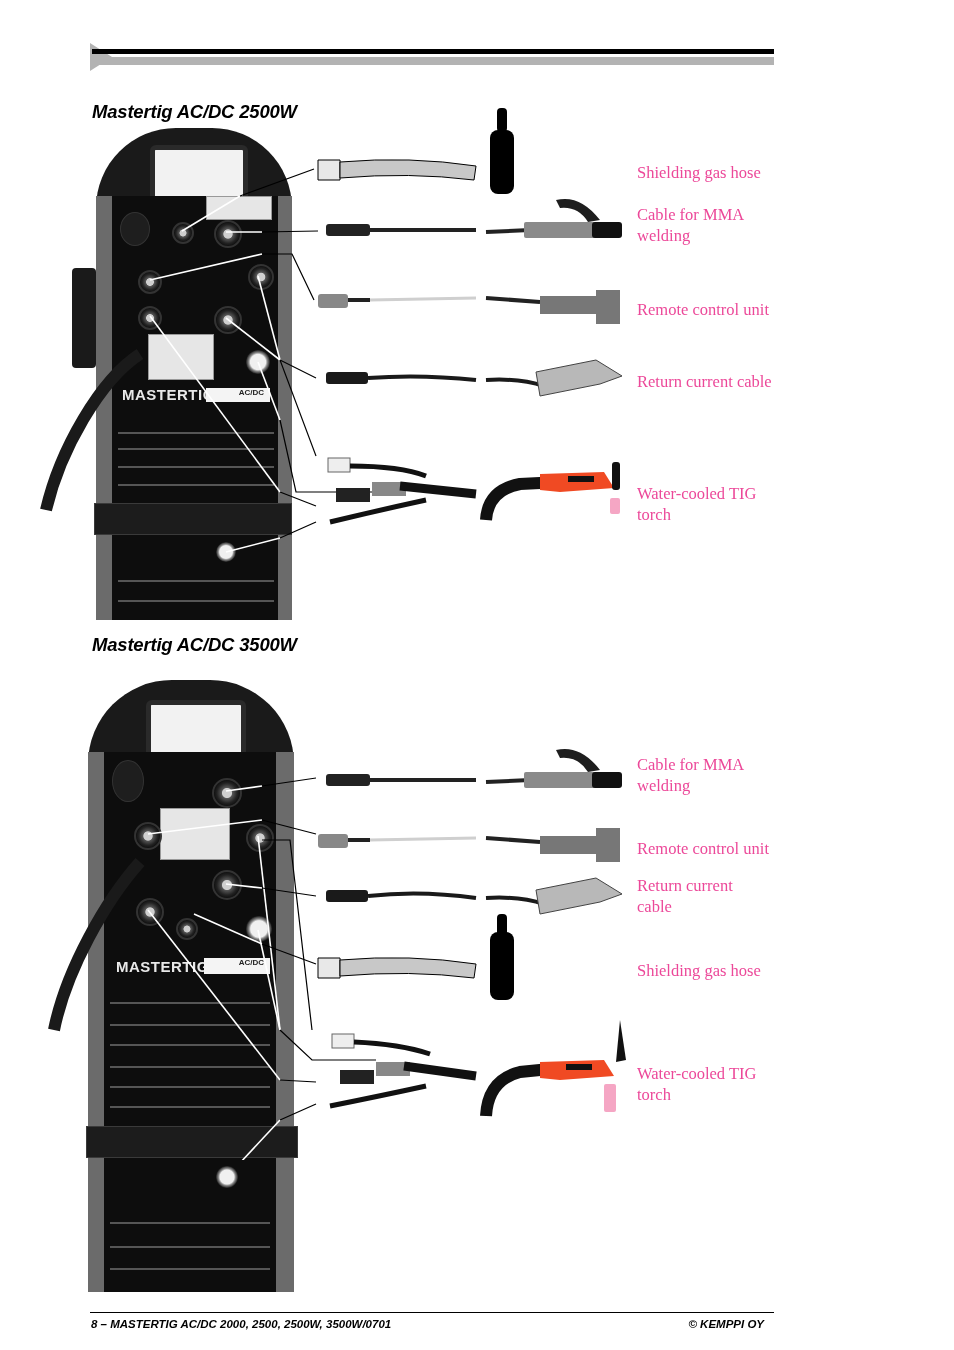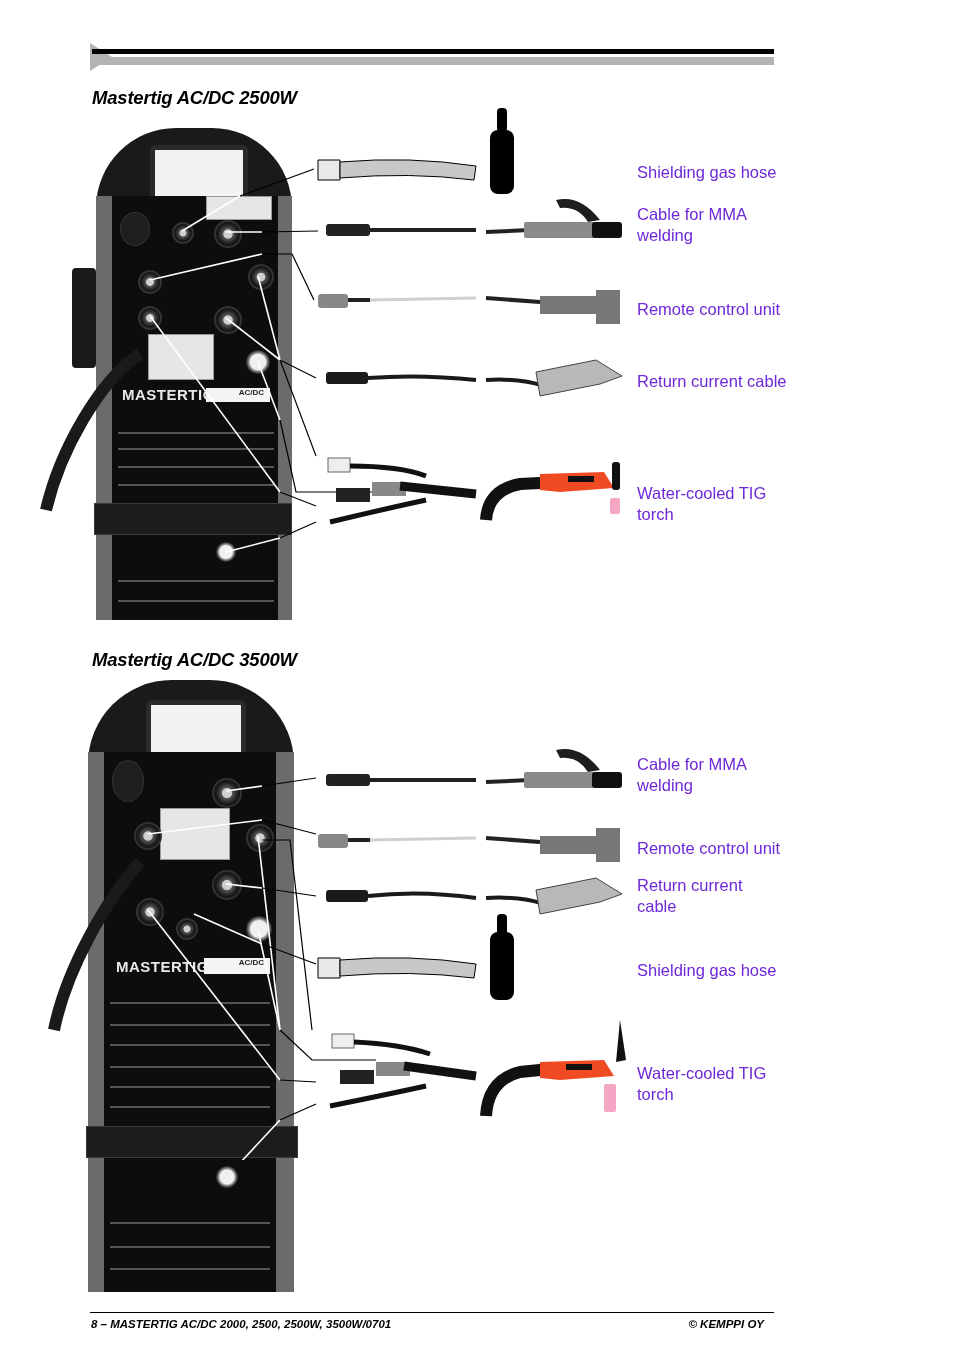--- a/index.html
+++ b/index.html
@@ -2,21 +2,21 @@
 <html><head>
 <meta charset="utf-8">
 <style>
   html,body{margin:0;padding:0;background:#fff;}
   body{width:954px;height:1350px;position:relative;overflow:hidden;font-family:"Liberation Serif",serif;color:#111;}
   .abs{position:absolute;}
   .hdr-black{left:92px;top:49px;width:682px;height:5px;background:#000;}
   .hdr-grey{left:92px;top:57px;width:682px;height:8px;background:#b3b3b3;}
   .hdr-wedge{left:90px;top:43px;width:0;height:0;border-left:22px solid #b3b3b3;border-top:14px solid transparent;border-bottom:14px solid transparent;}
   .section-title{font-family:"Liberation Sans",sans-serif;font-style:italic;font-weight:bold;font-size:18.5px;color:#000;letter-spacing:-0.2px;}
-  .label{font-family:Liberation Sans, sans-serif;font-size:16.5px;line-height:21px;color:#6d28d9;width:160px;}
+  .label{font-family:Liberation Serif, serif;font-size:16.5px;line-height:21px;color:#ec4899;width:160px;}
   .footer-line{left:90px;top:1312px;width:684px;height:1px;background:#000;}
   .footer-text{font-family:"Liberation Sans",sans-serif;font-style:italic;font-weight:bold;font-size:11.5px;color:#000;top:1318px;}
   
   .machine{background:#0d0d0d;}
   .rail{background:#6b6b6b;}
   .handle{background:#1a1a1a;border-radius:110px 110px 0 0;}
   .socket{border-radius:50%;background:radial-gradient(circle,#cfcfcf 0 25%,#555 30%,#222 55%,#111 70%);border:2px solid #333;}
   .socket-white{border-radius:50%;background:radial-gradient(circle,#f0f0f0 0 45%,#888 55%,#222 70%);}
   .plate{background:#e6e6e6;border:1px solid #999;}
   .brand{font-family:"Liberation Sans",sans-serif;font-weight:bold;color:#e8e8e8;font-size:15px;letter-spacing:0.5px;}
@@ -24,21 +24,21 @@
   .vent{height:2px;background:#555;}
   .strap{background:#1c1c1c;border:1px solid #3a3a3a;}
 </style>
 </head>
 <body>
 
 <div class="abs hdr-wedge"></div>
 <div class="abs hdr-black"></div>
 <div class="abs hdr-grey"></div>
 
-<div class="abs section-title" style="left:92px;top:87px;">Mastertig AC/DC 2500W</div>
+<div class="abs section-title" style="left:92px;top:101px;">Mastertig AC/DC 2500W</div>
 
 <div>
 
   <div class="abs handle" style="left:96px;top:128px;width:196px;height:80px;"></div>
   <div class="abs" style="left:150px;top:145px;width:88px;height:50px;border:5px solid #2a2a2a;border-bottom:none;border-radius:6px 6px 0 0;background:#f2f2f2;"></div>
   <div class="abs rail" style="left:96px;top:196px;width:196px;height:424px;"></div>
   <div class="abs machine" style="left:112px;top:196px;width:166px;height:424px;"></div>
   <div class="abs plate" style="left:206px;top:196px;width:64px;height:22px;"></div>
 
   <div class="abs" style="left:120px;top:212px;width:28px;height:32px;border-radius:50%;background:#1e1e1e;border:1px solid #333;"></div>
@@ -129,21 +129,21 @@
   <rect x="612" y="462" width="8" height="28" rx="3" fill="#111"></rect>
   <rect x="610" y="498" width="10" height="16" rx="2" fill="#f5a6c4"></rect>
 </svg>
 
 <div class="abs label" style="left:637px;top:162px;">Shielding gas hose</div>
 <div class="abs label" style="left:637px;top:204px;width:130px;">Cable for MMA welding</div>
 <div class="abs label" style="left:637px;top:299px;">Remote control unit</div>
 <div class="abs label" style="left:637px;top:371px;">Return current cable</div>
 <div class="abs label" style="left:637px;top:483px;width:140px;">Water-cooled TIG torch</div>
 
-<div class="abs section-title" style="left:92px;top:649px;">Mastertig AC/DC 3500W</div>
+<div class="abs section-title" style="left:92px;top:634px;">Mastertig AC/DC 3500W</div>
 
 <div>
   <div class="abs handle" style="left:88px;top:680px;width:206px;height:84px;"></div>
   <div class="abs" style="left:146px;top:700px;width:90px;height:52px;border:5px solid #2a2a2a;border-bottom:none;border-radius:6px 6px 0 0;background:#f2f2f2;"></div>
   <div class="abs rail" style="left:88px;top:752px;width:206px;height:540px;"></div>
   <div class="abs machine" style="left:104px;top:752px;width:172px;height:540px;"></div>
   <div class="abs" style="left:112px;top:760px;width:30px;height:40px;border-radius:50%;background:#1e1e1e;border:1px solid #333;"></div>
   <div class="abs socket" style="left:212px;top:778px;width:26px;height:26px;"></div>
   <div class="abs plate" style="left:160px;top:808px;width:68px;height:50px;"></div>
   <div class="abs socket" style="left:134px;top:822px;width:24px;height:24px;"></div>

